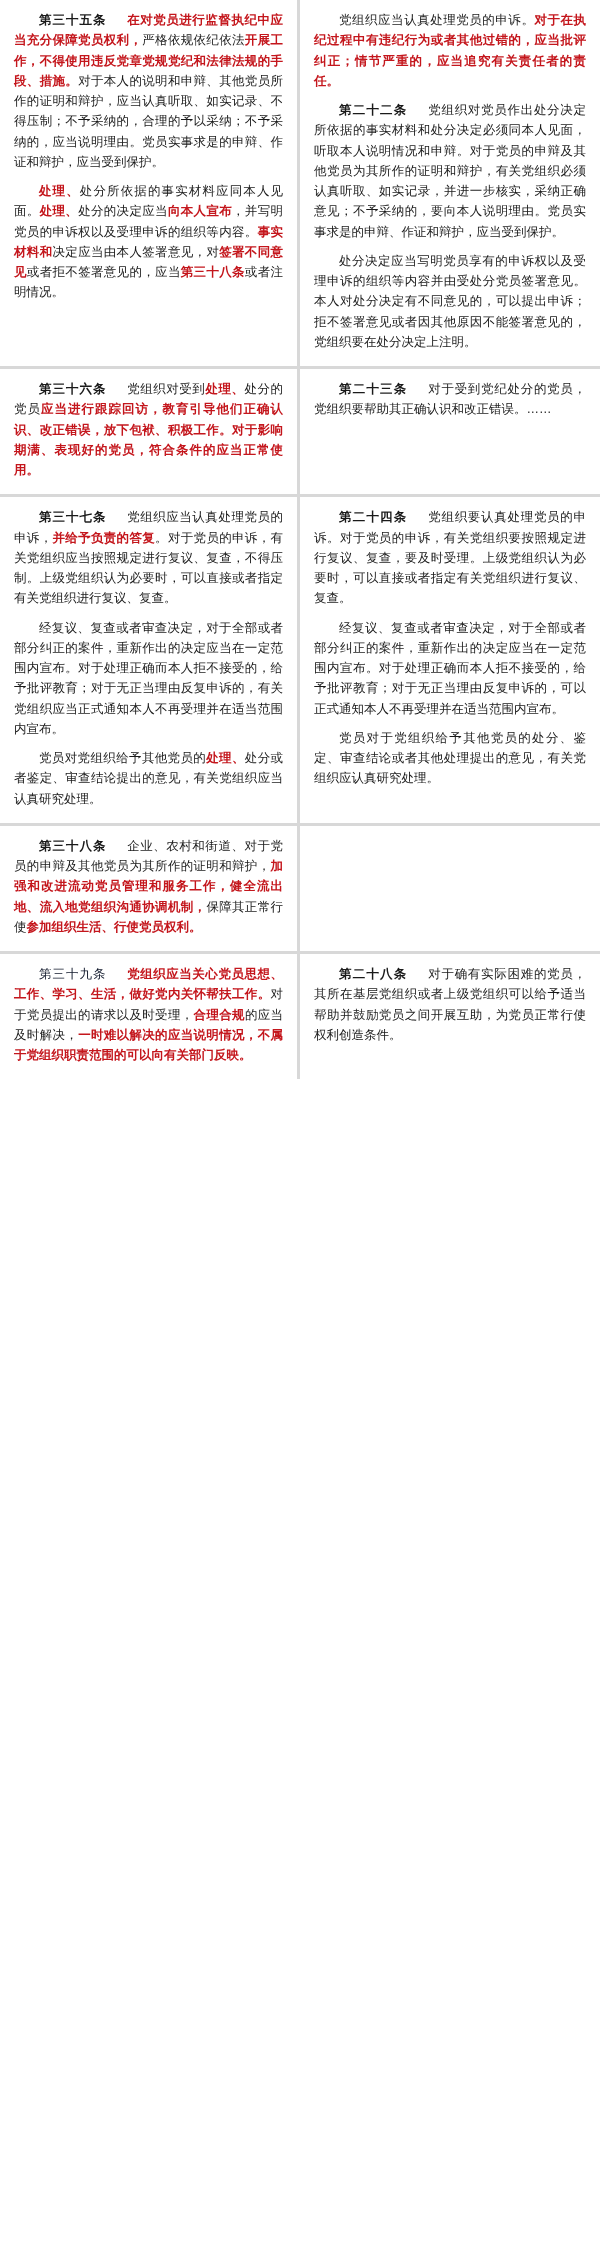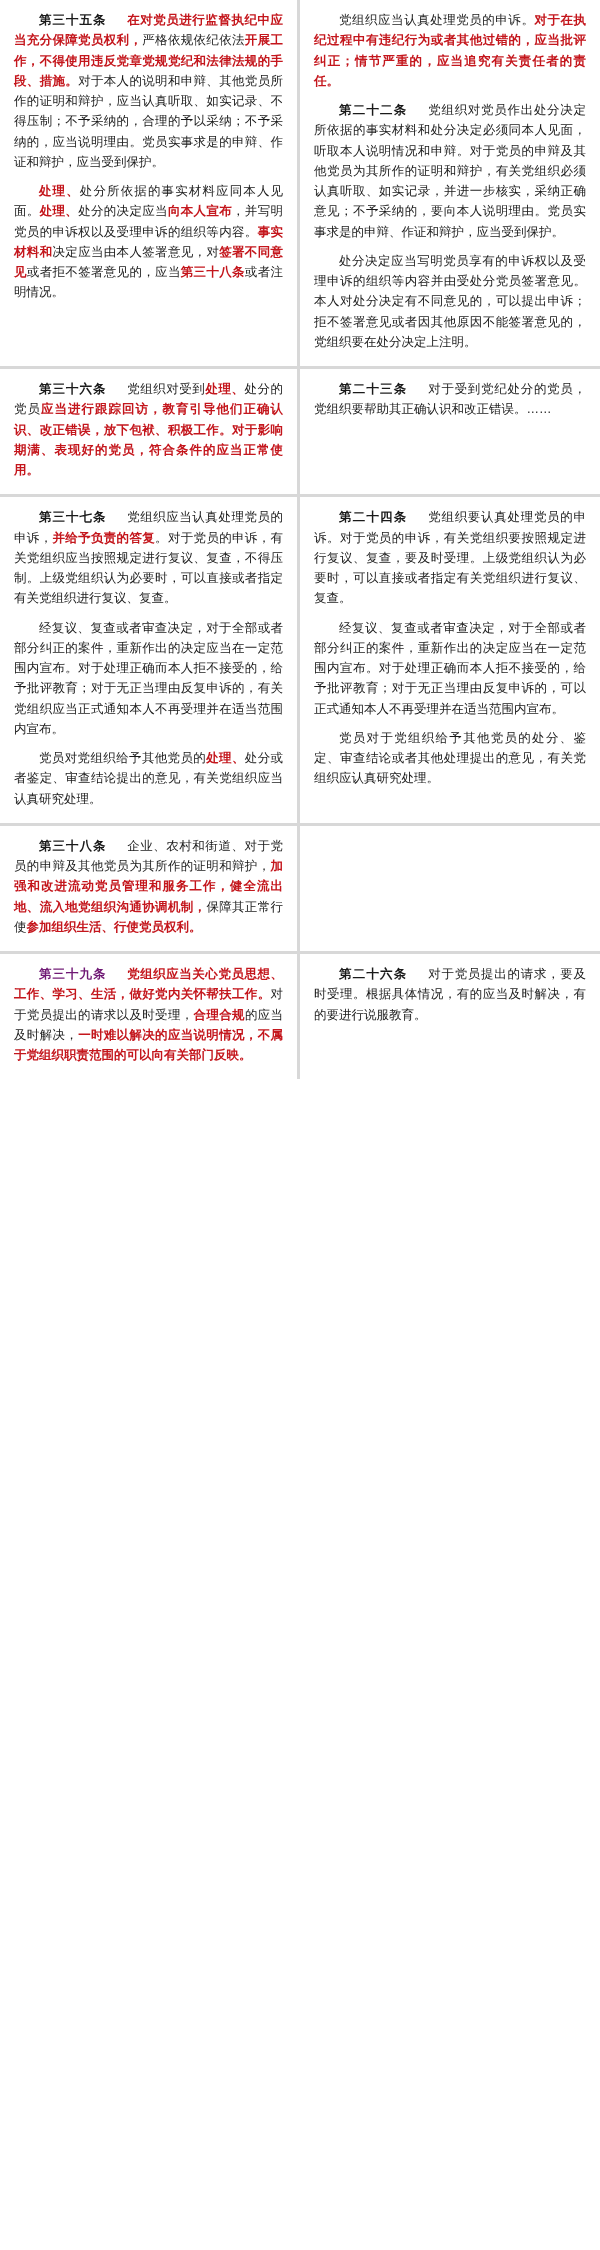--- a/index.html
+++ b/index.html
@@ -44,22 +44,22 @@
     font-weight: bold;
     color: #1a1a1a;
     letter-spacing: 0.5px;
   }
   .gap { display: inline-block; width: 1.6em; }
   .hl {
     color: #c4161c;
     font-weight: bold;
   }
   .hl-art {
-    color: #701a75;
-    font-weight: bold;
+    color: #0f172a;
+    font-weight: normal;
     letter-spacing: 0.5px;
   }
 </style>
 </head>
 <body>
 
 <div class="doc" id="doc-root">
     <div class="row">
       <div class="col left">
         <p><span class="art">第三十五条</span><span class="gap"></span><span class="hl">在对党员进行监督执纪中应当充分保障党员权利，</span><span class="">严格依规依纪依法</span><span class="hl">开展工作，不得使用违反党章党规党纪和法律法规的手段、措施。</span><span class="">对于本人的说明和申辩、其他党员所作的证明和辩护，应当认真听取、如实记录、不得压制；不予采纳的，合理的予以采纳；不予采纳的，应当说明理由。党员实事求是的申辩、作证和辩护，应当受到保护。</span></p>
@@ -94,16 +94,16 @@
     <div class="row">
       <div class="col left">
         <p><span class="art">第三十八条</span><span class="gap"></span><span class="">企业、农村和街道、对于党员的申辩及其他党员为其所作的证明和辩护，</span><span class="hl">加强和改进流动党员管理和服务工作，健全流出地、流入地党组织沟通协调机制，</span><span class="">保障其正常行使</span><span class="hl">参加组织生活、行使党员权利。</span></p>
       </div>
     </div>
     <div class="row">
       <div class="col left">
         <p><span class="hl-art">第三十九条</span><span class="gap"></span><span class="hl">党组织应当关心党员思想、工作、学习、生活，做好党内关怀帮扶工作。</span><span class="">对于党员提出的请求以及时受理，</span><span class="hl">合理合规</span><span class="">的应当及时解决，</span><span class="hl">一时难以解决的应当说明情况，不属于党组织职责范围的可以向有关部门反映。</span></p>
       </div>
       <div class="col right">
-        <p><span class="art">第二十六条</span><span class="gap"></span><span class="">对于党员提出的请求，要及时受理。根据具体情况，有的应当及时解决，有的要进行说服教育。</span></p>
+        <p><span class="art">第二十八条</span><span class="gap"></span><span class="">对于确有实际困难的党员，其所在基层党组织或者上级党组织可以给予适当帮助并鼓励党员之间开展互助，为党员正常行使权利创造条件。</span></p>
       </div>
     </div>
   </div>
 
 </body></html>

